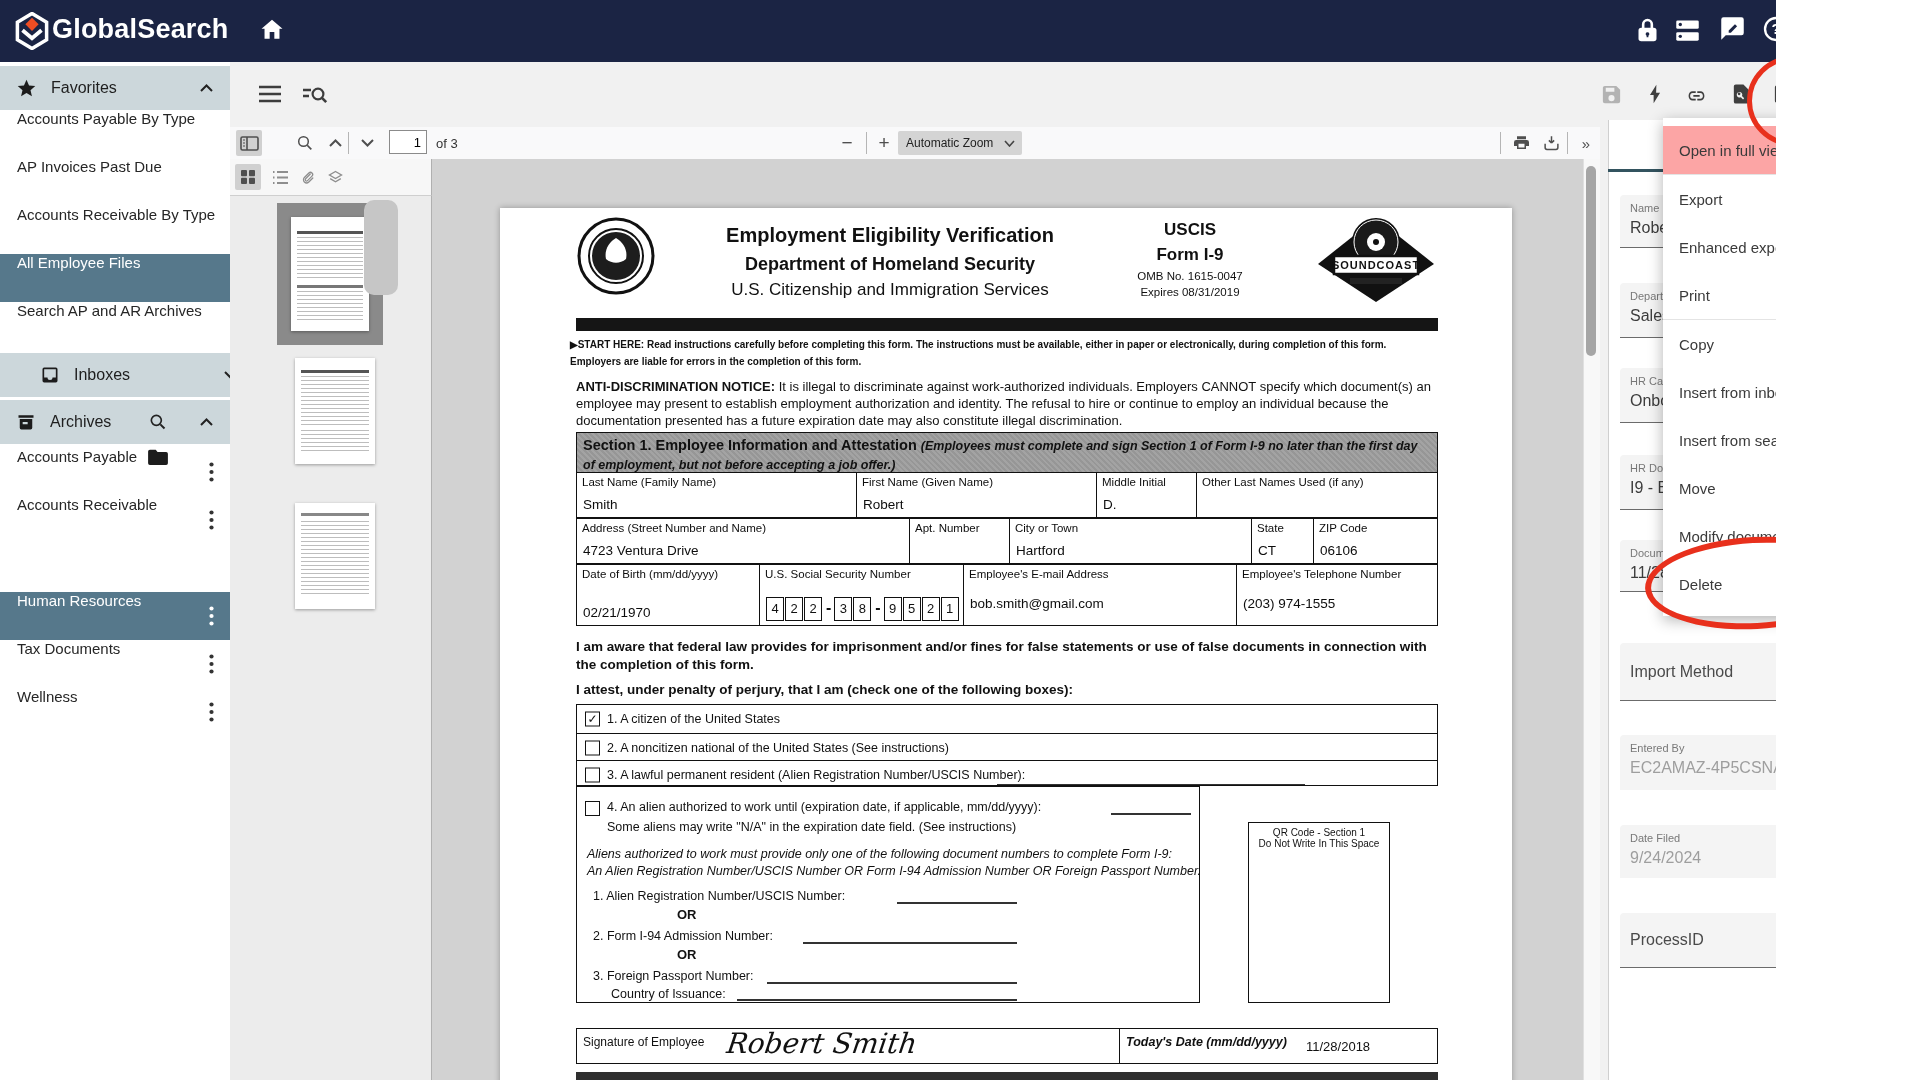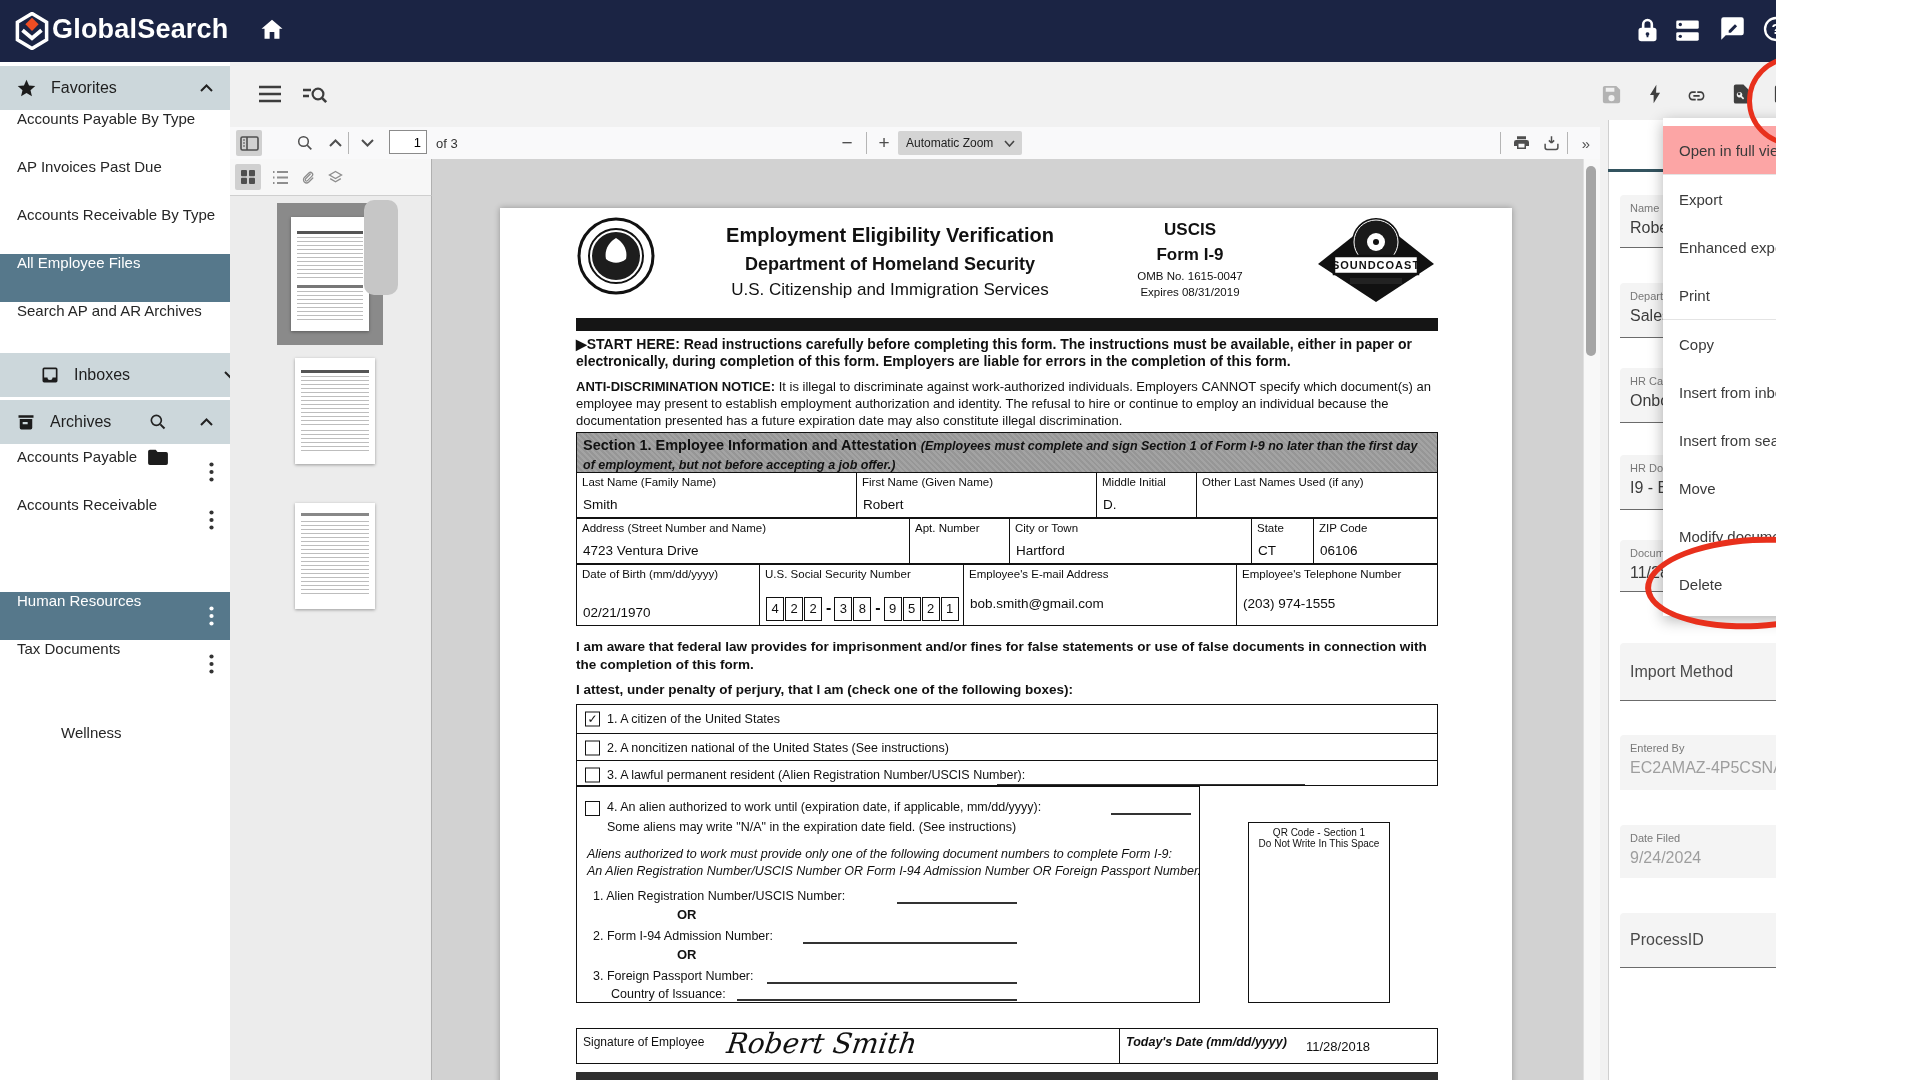--- a/index.html
+++ b/index.html
@@ -245,21 +245,21 @@
     <div class="side-item" style="top:578px;">
       <span class="txt">Tax Documents</span>
       <span class="kebab ic">
           <svg width="5" height="20" viewBox="0 0 5 20" fill="#333">
             <circle cx="2.5" cy="2.5" r="2.1"></circle>
             <circle cx="2.5" cy="10" r="2.1"></circle>
             <circle cx="2.5" cy="17.5" r="2.1"></circle>
           </svg>
         </span>
     </div>
-    <div class="side-item" style="top:662px;padding-left:44px;">
+    <div class="side-item" style="top:626px;">
       <span class="txt">Wellness</span>
       <span class="kebab ic">
           <svg width="5" height="20" viewBox="0 0 5 20" fill="#333">
             <circle cx="2.5" cy="2.5" r="2.1"></circle>
             <circle cx="2.5" cy="10" r="2.1"></circle>
             <circle cx="2.5" cy="17.5" r="2.1"></circle>
           </svg>
         </span>
     </div>
   </div>
@@ -450,21 +450,21 @@
           <circle cx="64" cy="30" r="3" fill="#111"></circle>
         <rect x="22" y="44" width="84" height="18" fill="#fff" stroke="#111" stroke-width="2.5"></rect>
         <text x="64" y="57" text-anchor="middle" font-size="11" font-weight="bold" letter-spacing="1" fill="#111" font-family="Liberation Sans">SOUNDCOAST</text>
         <rect x="38" y="66" width="52" height="6" fill="#222"></rect>
         <path d="M58 76h12M56 80h16M60 84h8" stroke="#111" stroke-width="2"></path>
       </svg>
     </span>
 
     <div class="c blackbar" style="left:76px;top:110px;width:862px;height:13px;"></div>
 
-    <div class="c" style="left:76px;top:128px;width:862px;font-size:14px;line-height:17px;">
+    <div class="c" style="left:70px;top:128px;width:862px;font-size:10px;line-height:17px;">
       <span class="b">▶START HERE:</span>
       <span class="b" style="font-weight:600;">Read instructions carefully before completing this form. The instructions must be available, either in paper or electronically, during completion of this form. Employers are liable for errors in the completion of this form.</span>
     </div>
     <div class="c" style="left:76px;top:170px;width:862px;font-size:13px;line-height:17px;">
       <span class="b">ANTI-DISCRIMINATION NOTICE:</span>
       <span>It is illegal to discriminate against work-authorized individuals. Employers CANNOT specify which document(s) an employee may present to establish employment authorization and identity. The refusal to hire or continue to employ an individual because the documentation presented has a future expiration date may also constitute illegal discrimination.</span>
     </div>
 
     <div class="c secbar" style="left:76px;top:224px;width:862px;height:42px;">
       <div style="position:absolute;left:6px;top:3px;font-size:14.5px;line-height:18px;width:846px;">

